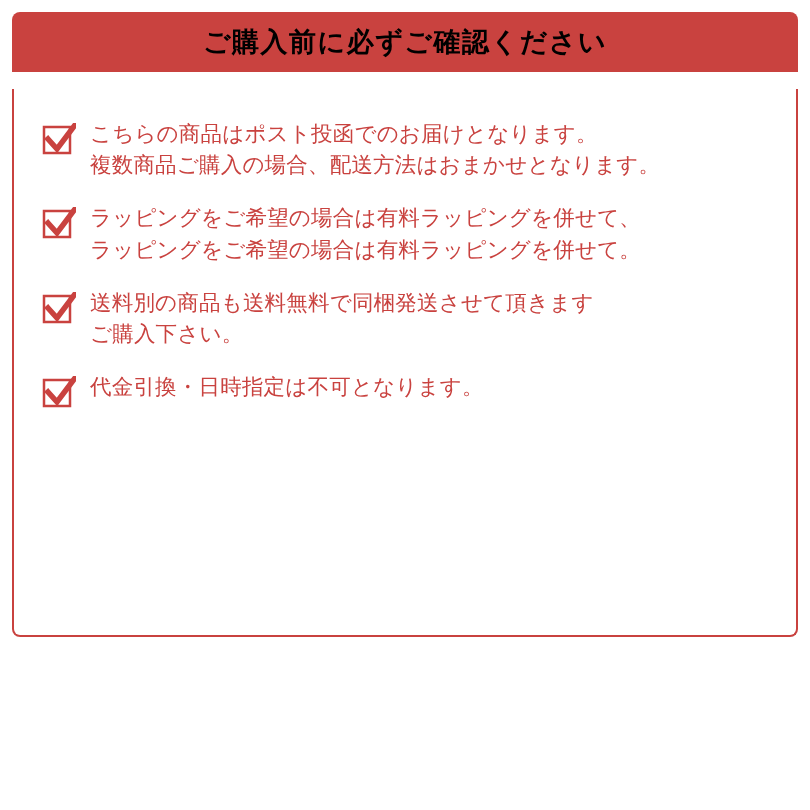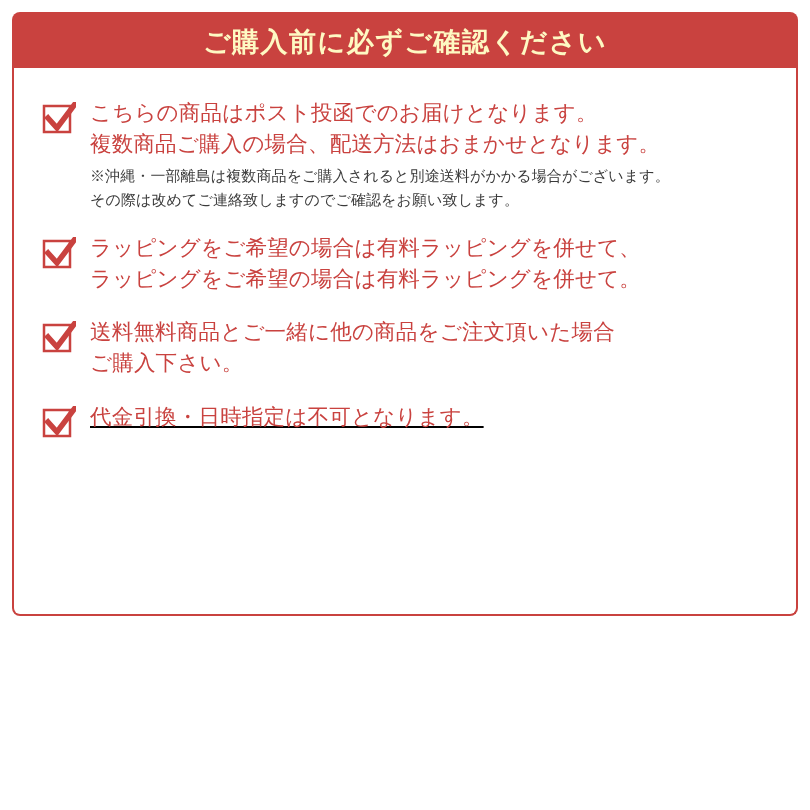--- a/index.html
+++ b/index.html
@@ -30,32 +30,32 @@
     width: 786px;
     height: 60px;
     background: #c9423f;
     border-radius: 8px 8px 0 0;
     display: flex;
     align-items: center;
     justify-content: center;
     box-sizing: border-box;
   }
   .header-title {
-    color: #fef9c3;
+    color: #000000;
     font-size: 27px;
     font-weight: bold;
     letter-spacing: 1.5px;
     line-height: 1;
     white-space: nowrap;
   }
 
   
   .body-card {
     position: absolute;
-    top: 68px;
+    top: 89px;
     left: 12px;
     width: 786px;
     height: 548px;
     border: 2px solid #c9423f;
     border-top: none;
     border-radius: 0 0 8px 8px;
     box-sizing: border-box;
     background: #ffffff;
     padding: 30px 28px 20px 28px;
   }
@@ -64,21 +64,20 @@
     display: block;
   }
 
   .note-item {
     display: flex;
     align-items: flex-start;
     margin-bottom: 22px;
   }
   .note-item:last-child {
     margin-bottom: 0;
-    text-decoration: underline;
   }
 
   
   .check-icon {
     flex: 0 0 auto;
     width: 34px;
     height: 34px;
     margin-right: 14px;
     margin-top: 4px;
   }
@@ -127,24 +126,20 @@
       <div class="note-item">
         <div class="check-icon">
           <svg viewBox="0 0 34 34" xmlns="http://www.w3.org/2000/svg">
             <rect x="2" y="4" width="26" height="26" fill="none" stroke="#c9423f" stroke-width="2.5"></rect>
             <path d="M6 16 L15 26 L33 2" fill="none" stroke="#c9423f" stroke-width="5.5" stroke-linecap="square" stroke-linejoin="miter"></path>
           </svg>
         </div>
         <div class="note-lines">
           <div class="line-main">こちらの商品はポスト投函でのお届けとなります。</div>
           <div class="line-main">複数商品ご購入の場合、配送方法はおまかせとなります。</div>
-          <div class="sub-block">
-            <div class="line-sub">※沖縄・一部離島は複数商品をご購入されると別途送料がかかる場合がございます。</div>
-            <div class="line-sub">その際は改めてご連絡致しますのでご確認をお願い致します。</div>
-          </div>
         </div>
       </div>
 
       <div class="note-item">
         <div class="check-icon">
           <svg viewBox="0 0 34 34" xmlns="http://www.w3.org/2000/svg">
             <rect x="2" y="4" width="26" height="26" fill="none" stroke="#c9423f" stroke-width="2.5"></rect>
             <path d="M6 16 L15 26 L33 2" fill="none" stroke="#c9423f" stroke-width="5.5" stroke-linecap="square" stroke-linejoin="miter"></path>
           </svg>
         </div>
@@ -155,21 +150,21 @@
       </div>
 
       <div class="note-item">
         <div class="check-icon">
           <svg viewBox="0 0 34 34" xmlns="http://www.w3.org/2000/svg">
             <rect x="2" y="4" width="26" height="26" fill="none" stroke="#c9423f" stroke-width="2.5"></rect>
             <path d="M6 16 L15 26 L33 2" fill="none" stroke="#c9423f" stroke-width="5.5" stroke-linecap="square" stroke-linejoin="miter"></path>
           </svg>
         </div>
         <div class="note-lines">
-          <div class="line-main">送料無料商品とご一緒に他の商品をご注文頂いた場合</div>
+          <div class="line-main">送料別の商品も送料無料で同梱発送させて頂きます</div>
           <div class="line-main">ご購入下さい。</div>
         </div>
       </div>
 
       <div class="note-item">
         <div class="check-icon">
           <svg viewBox="0 0 34 34" xmlns="http://www.w3.org/2000/svg">
             <rect x="2" y="4" width="26" height="26" fill="none" stroke="#c9423f" stroke-width="2.5"></rect>
             <path d="M6 16 L15 26 L33 2" fill="none" stroke="#c9423f" stroke-width="5.5" stroke-linecap="square" stroke-linejoin="miter"></path>
           </svg>

